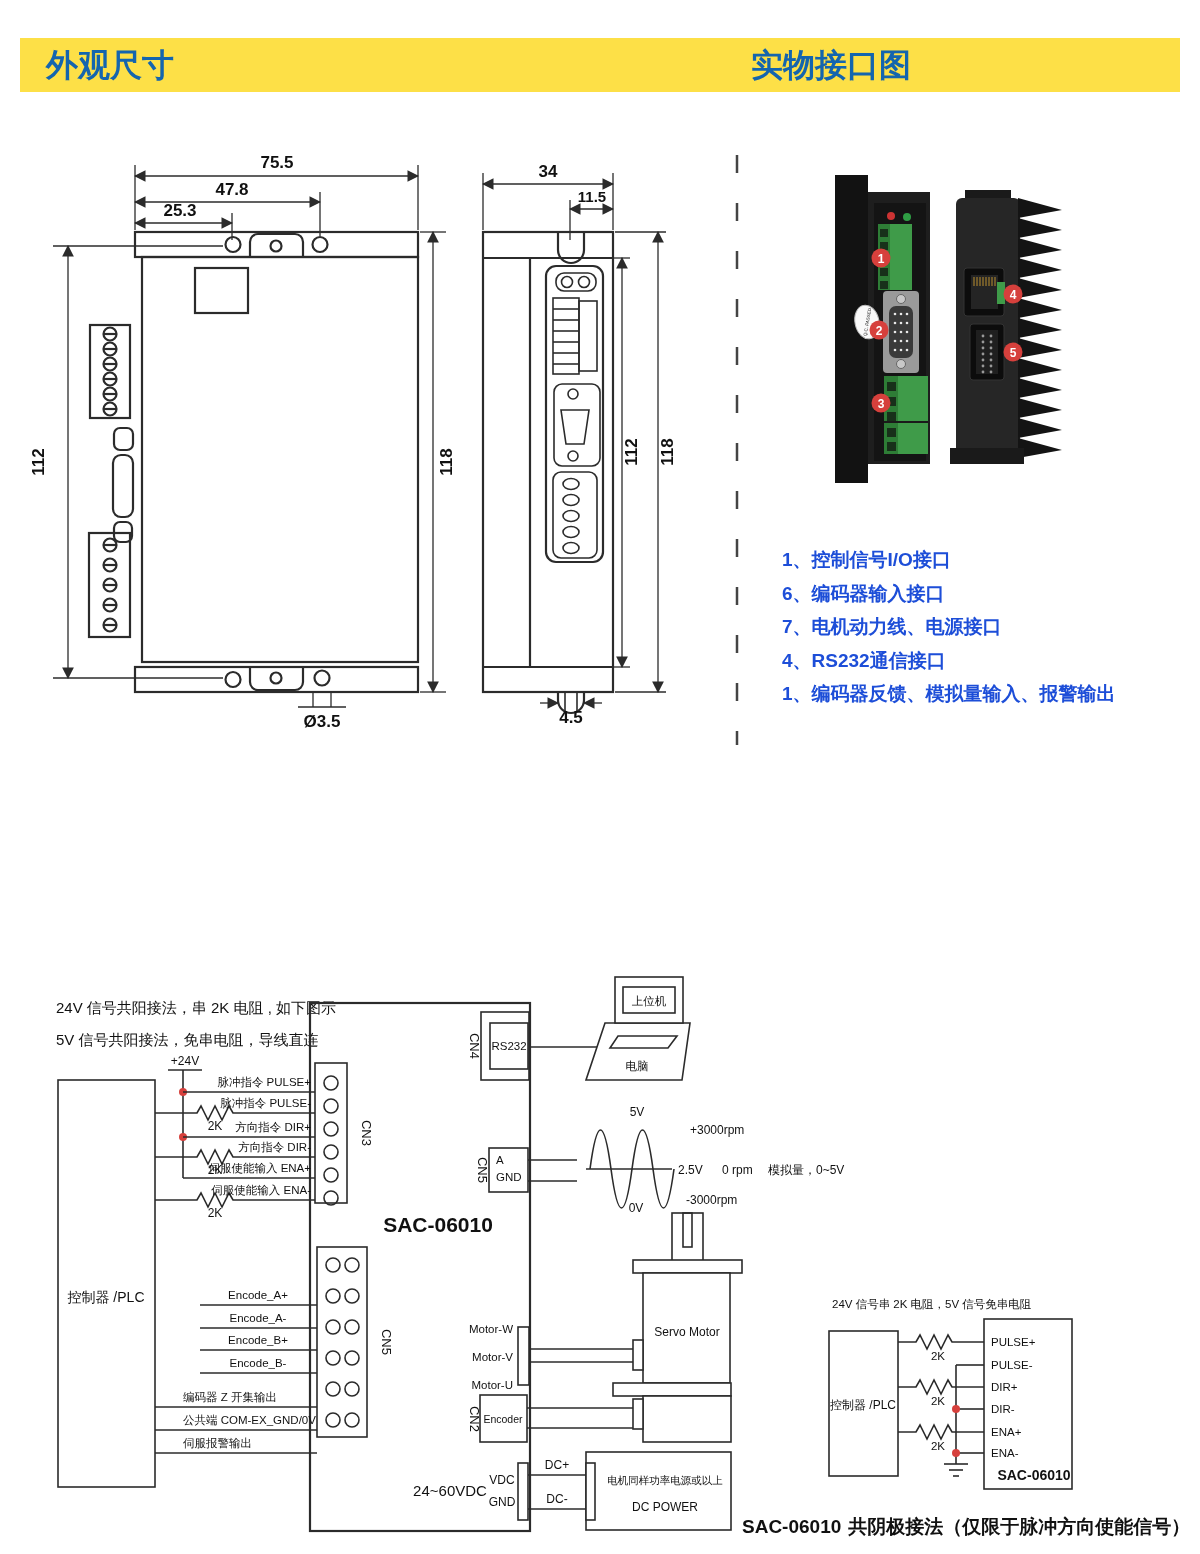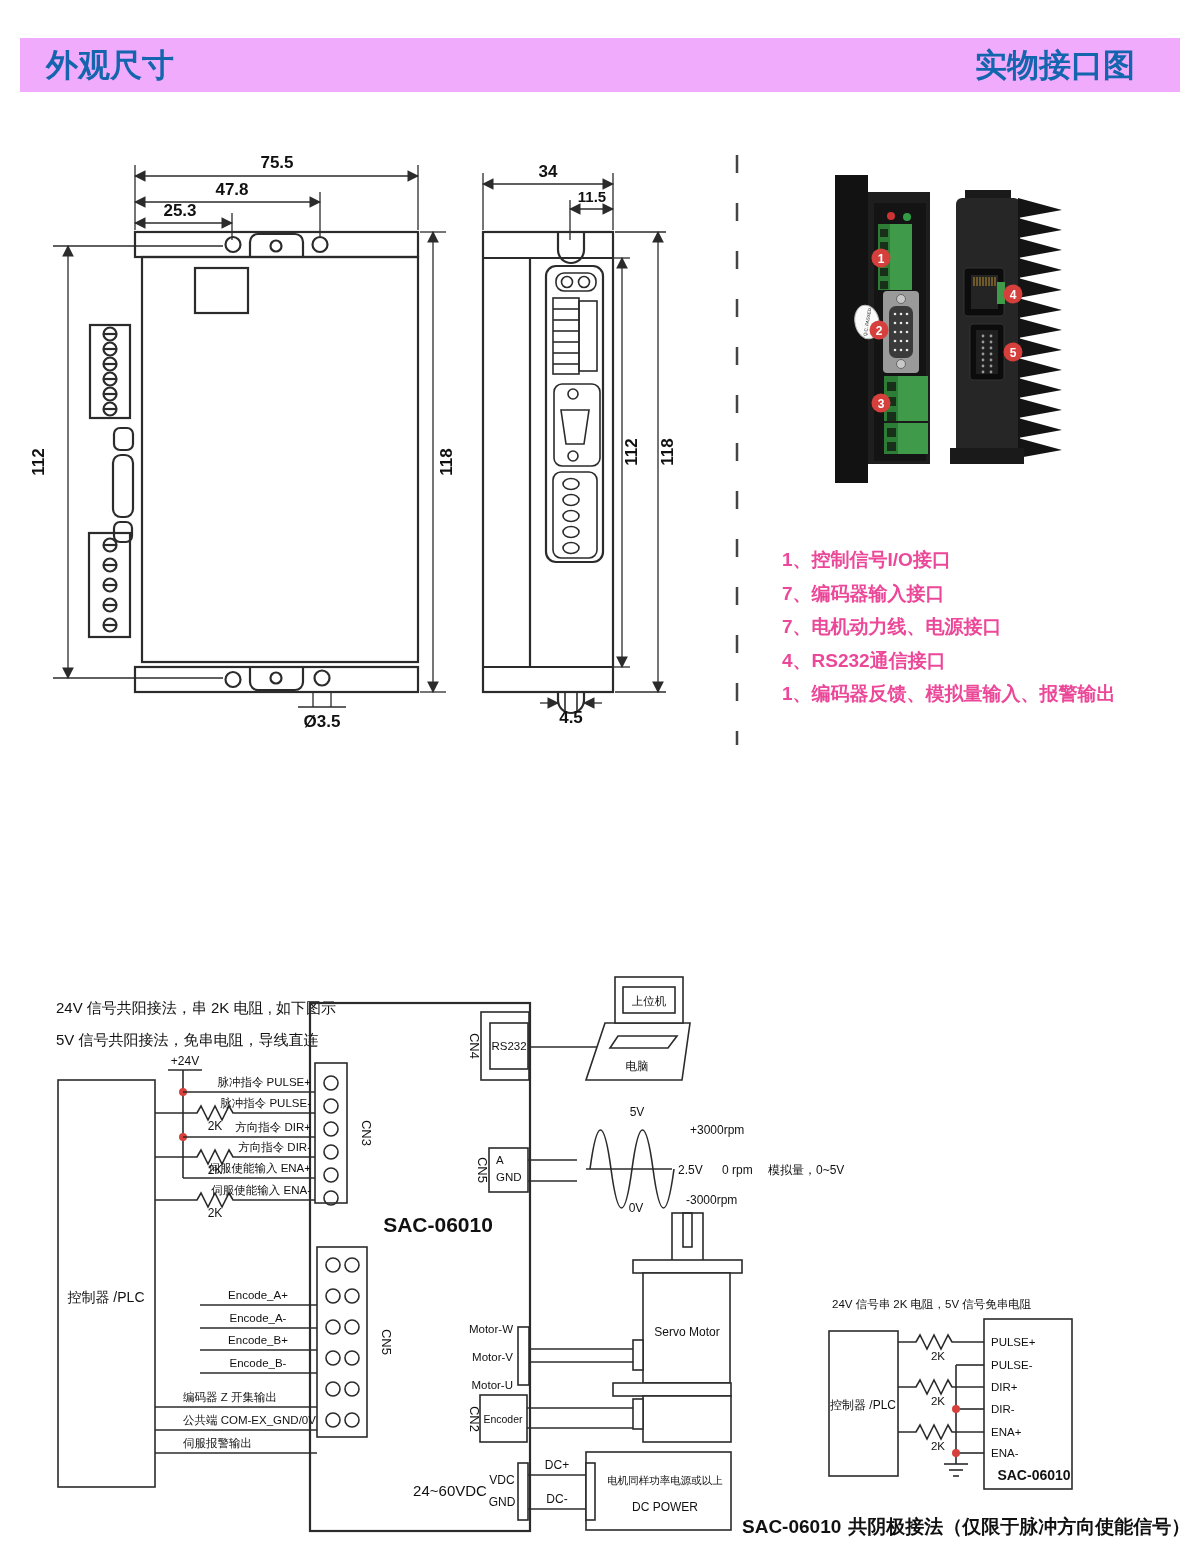--- a/index.html
+++ b/index.html
@@ -1,23 +1,23 @@
 <!DOCTYPE html>
 <html><head>
 <meta charset="utf-8">
 <style>
   html,body{margin:0;padding:0;background:#fff;}
   .page{position:relative;width:1200px;height:1554px;background:#fff;overflow:hidden;
         font-family:"Liberation Sans",sans-serif;}
-  .band{position:absolute;left:20px;width:1160px;height:54px;background:#f0abfc;}
+  .band{position:absolute;left:20px;width:1160px;height:54px;background:#fde047;}
   .band-title{position:absolute;top:0;font-weight:bold;font-size:32px;color:#1465ae;line-height:54px;white-space:nowrap;}
   .band-title.left{left:26px;}
-  .band-title.center{left:755px;width:360px;text-align:right;}
+  .band-title.center{left:731px;width:360px;text-align:left;}
   .iface-list{position:absolute;left:782px;top:543px;width:410px;}
-  .iface-item{font-weight:bold;font-size:19px;line-height:33.5px;color:#ec4899;white-space:nowrap;}
+  .iface-item{font-weight:bold;font-size:19px;line-height:33.5px;color:#1d4ed8;white-space:nowrap;}
   svg{position:absolute;left:0;}
   svg text{font-family:"Liberation Sans",sans-serif;fill:#111;}
   .ln{stroke:#2b2b2b;stroke-width:1.6;fill:none;}
   .ln2{stroke:#2b2b2b;stroke-width:2.2;fill:none;}
   .bx{fill:#fff;stroke:#2b2b2b;stroke-width:1.6;}
   .bxn{fill:none;stroke:#2b2b2b;stroke-width:2.2;}
   .dim{stroke:#2b2b2b;stroke-width:1.3;fill:none;}
   .td{font-size:17px;font-weight:bold;text-anchor:middle;}
   .ts{font-size:11.5px;}
   .tm{font-size:12px;}
@@ -307,21 +307,21 @@
       </g>
       <g>
         <circle class="callout" cx="1013" cy="352" r="9.5"></circle>
         <text class="callout-num" x="1013" y="356.5">5</text>
       </g>
     </g>
   </svg>
 
   <div class="iface-list">
     <div class="iface-item">1、控制信号I/O接口</div>
-    <div class="iface-item">7、编码器输入接口</div>
+    <div class="iface-item">6、编码器输入接口</div>
     <div class="iface-item">7、电机动力线、电源接口</div>
     <div class="iface-item">4、RS232通信接口</div>
     <div class="iface-item">1、编码器反馈、模拟量输入、报警输出</div>
   </div>
 
 
   <svg style="top:955px" width="1200" height="599" viewBox="0 955 1200 599">
 
     <text class="ts" style="font-size:15px" x="56" y="1013">24V 信号共阳接法，串 2K 电阻 , 如下图示</text>
     <text class="ts" style="font-size:15px" x="56" y="1045">5V 信号共阳接法，免串电阻，导线直连</text>

